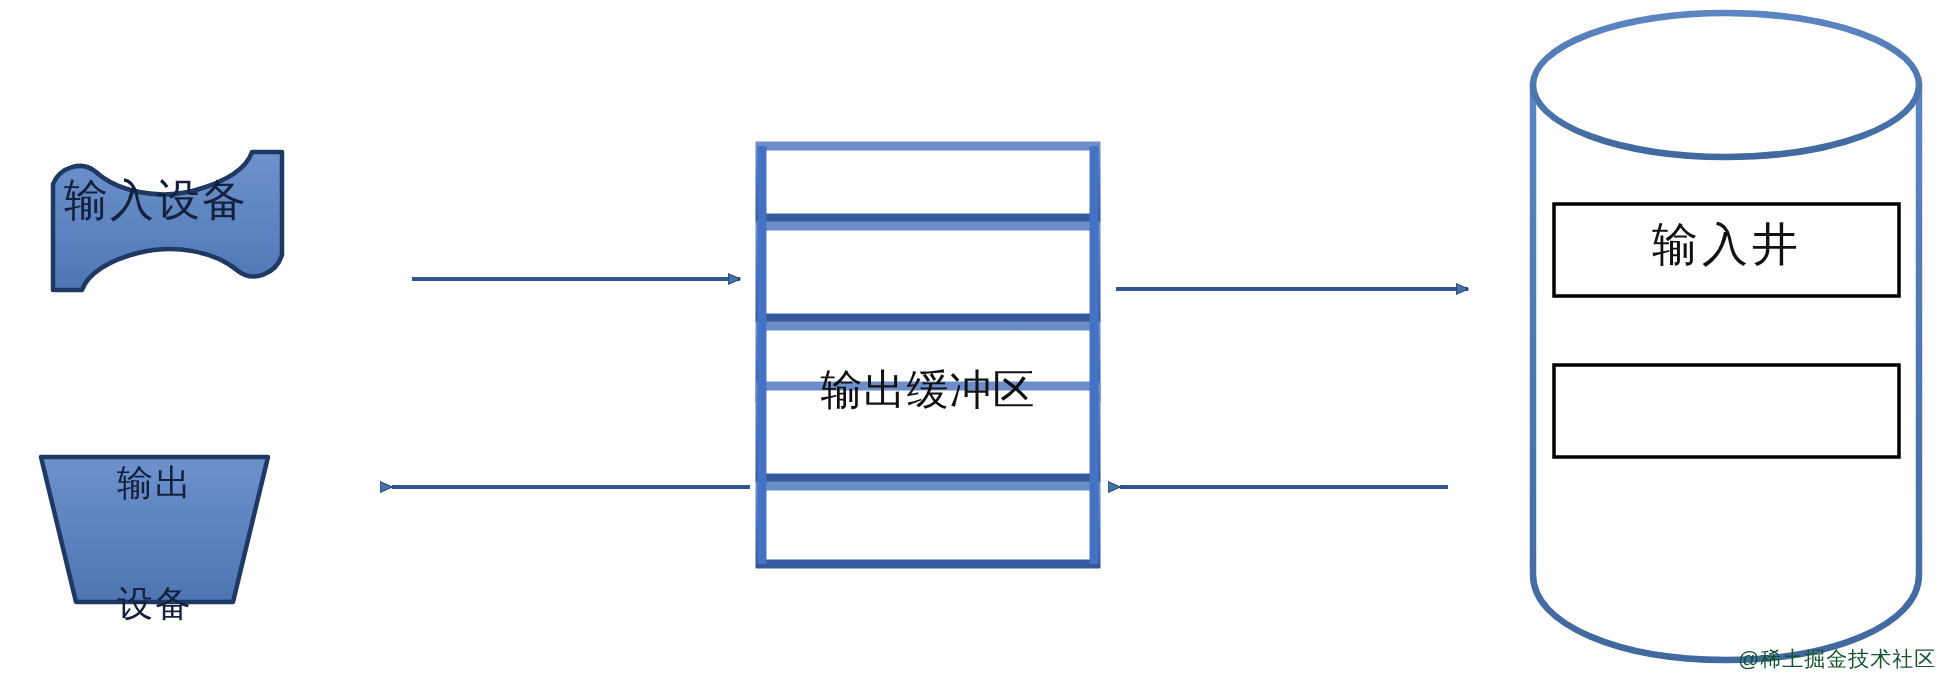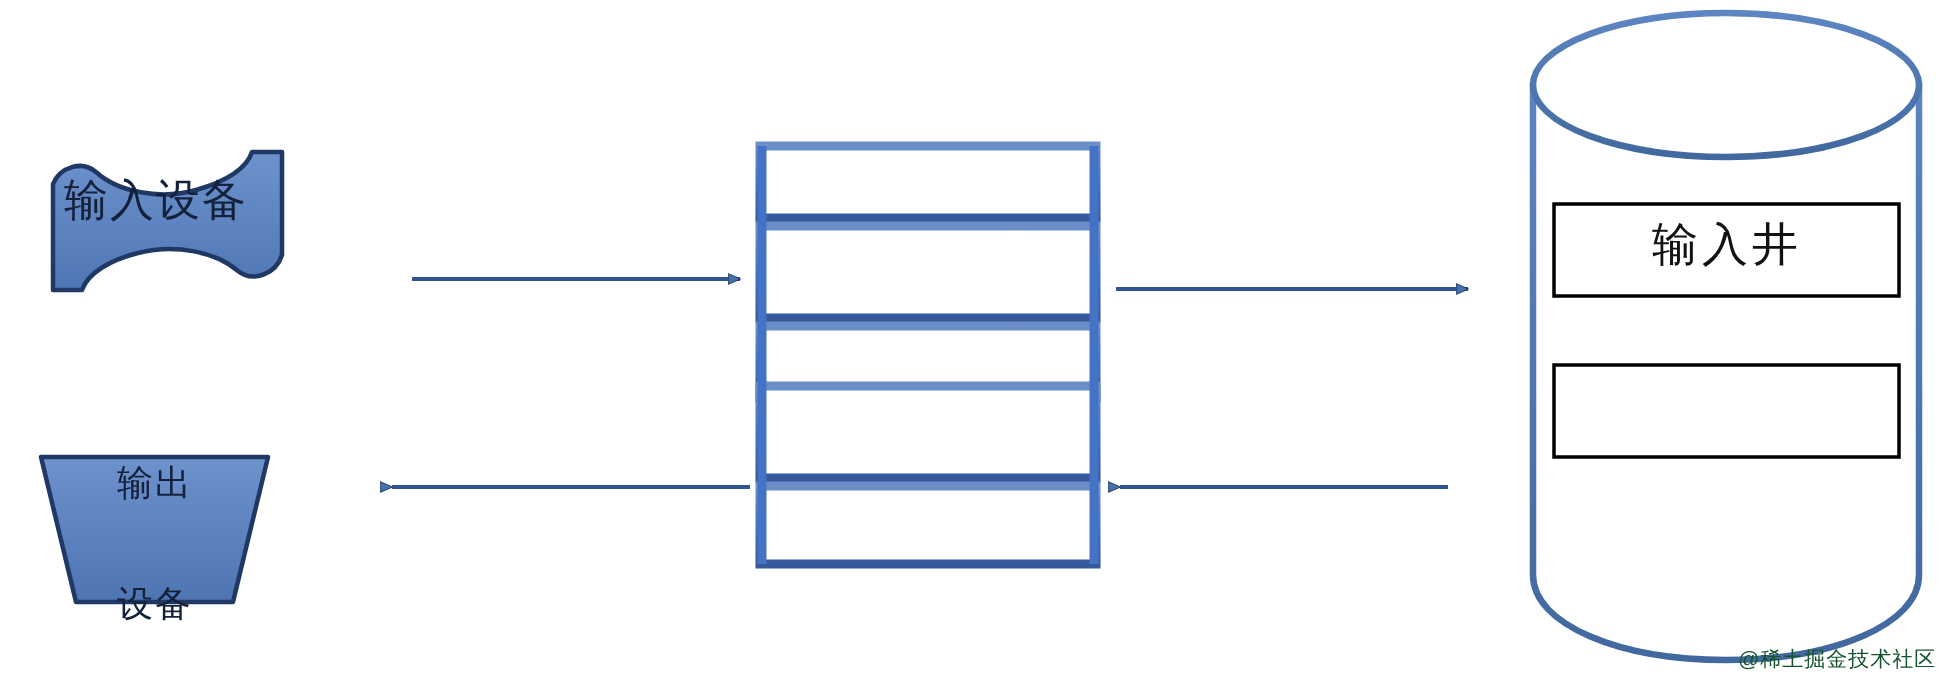--- a/index.html
+++ b/index.html
@@ -148,19 +148,20 @@
   </svg>
 
   <div class="lbl lbl-input-device">输入设备</div>
 
   <div class="lbl lbl-output-device">
     <div>输出</div>
     <div>设备</div>
   </div>
 
 
+  <div class="lbl lbl-outbuf">输出缓冲区</div>
 
   <div class="lbl lbl-inwell">输入井</div>
 
 
   <div class="watermark">@稀土掘金技术社区</div>
 
 </div>
 
 </body></html>

